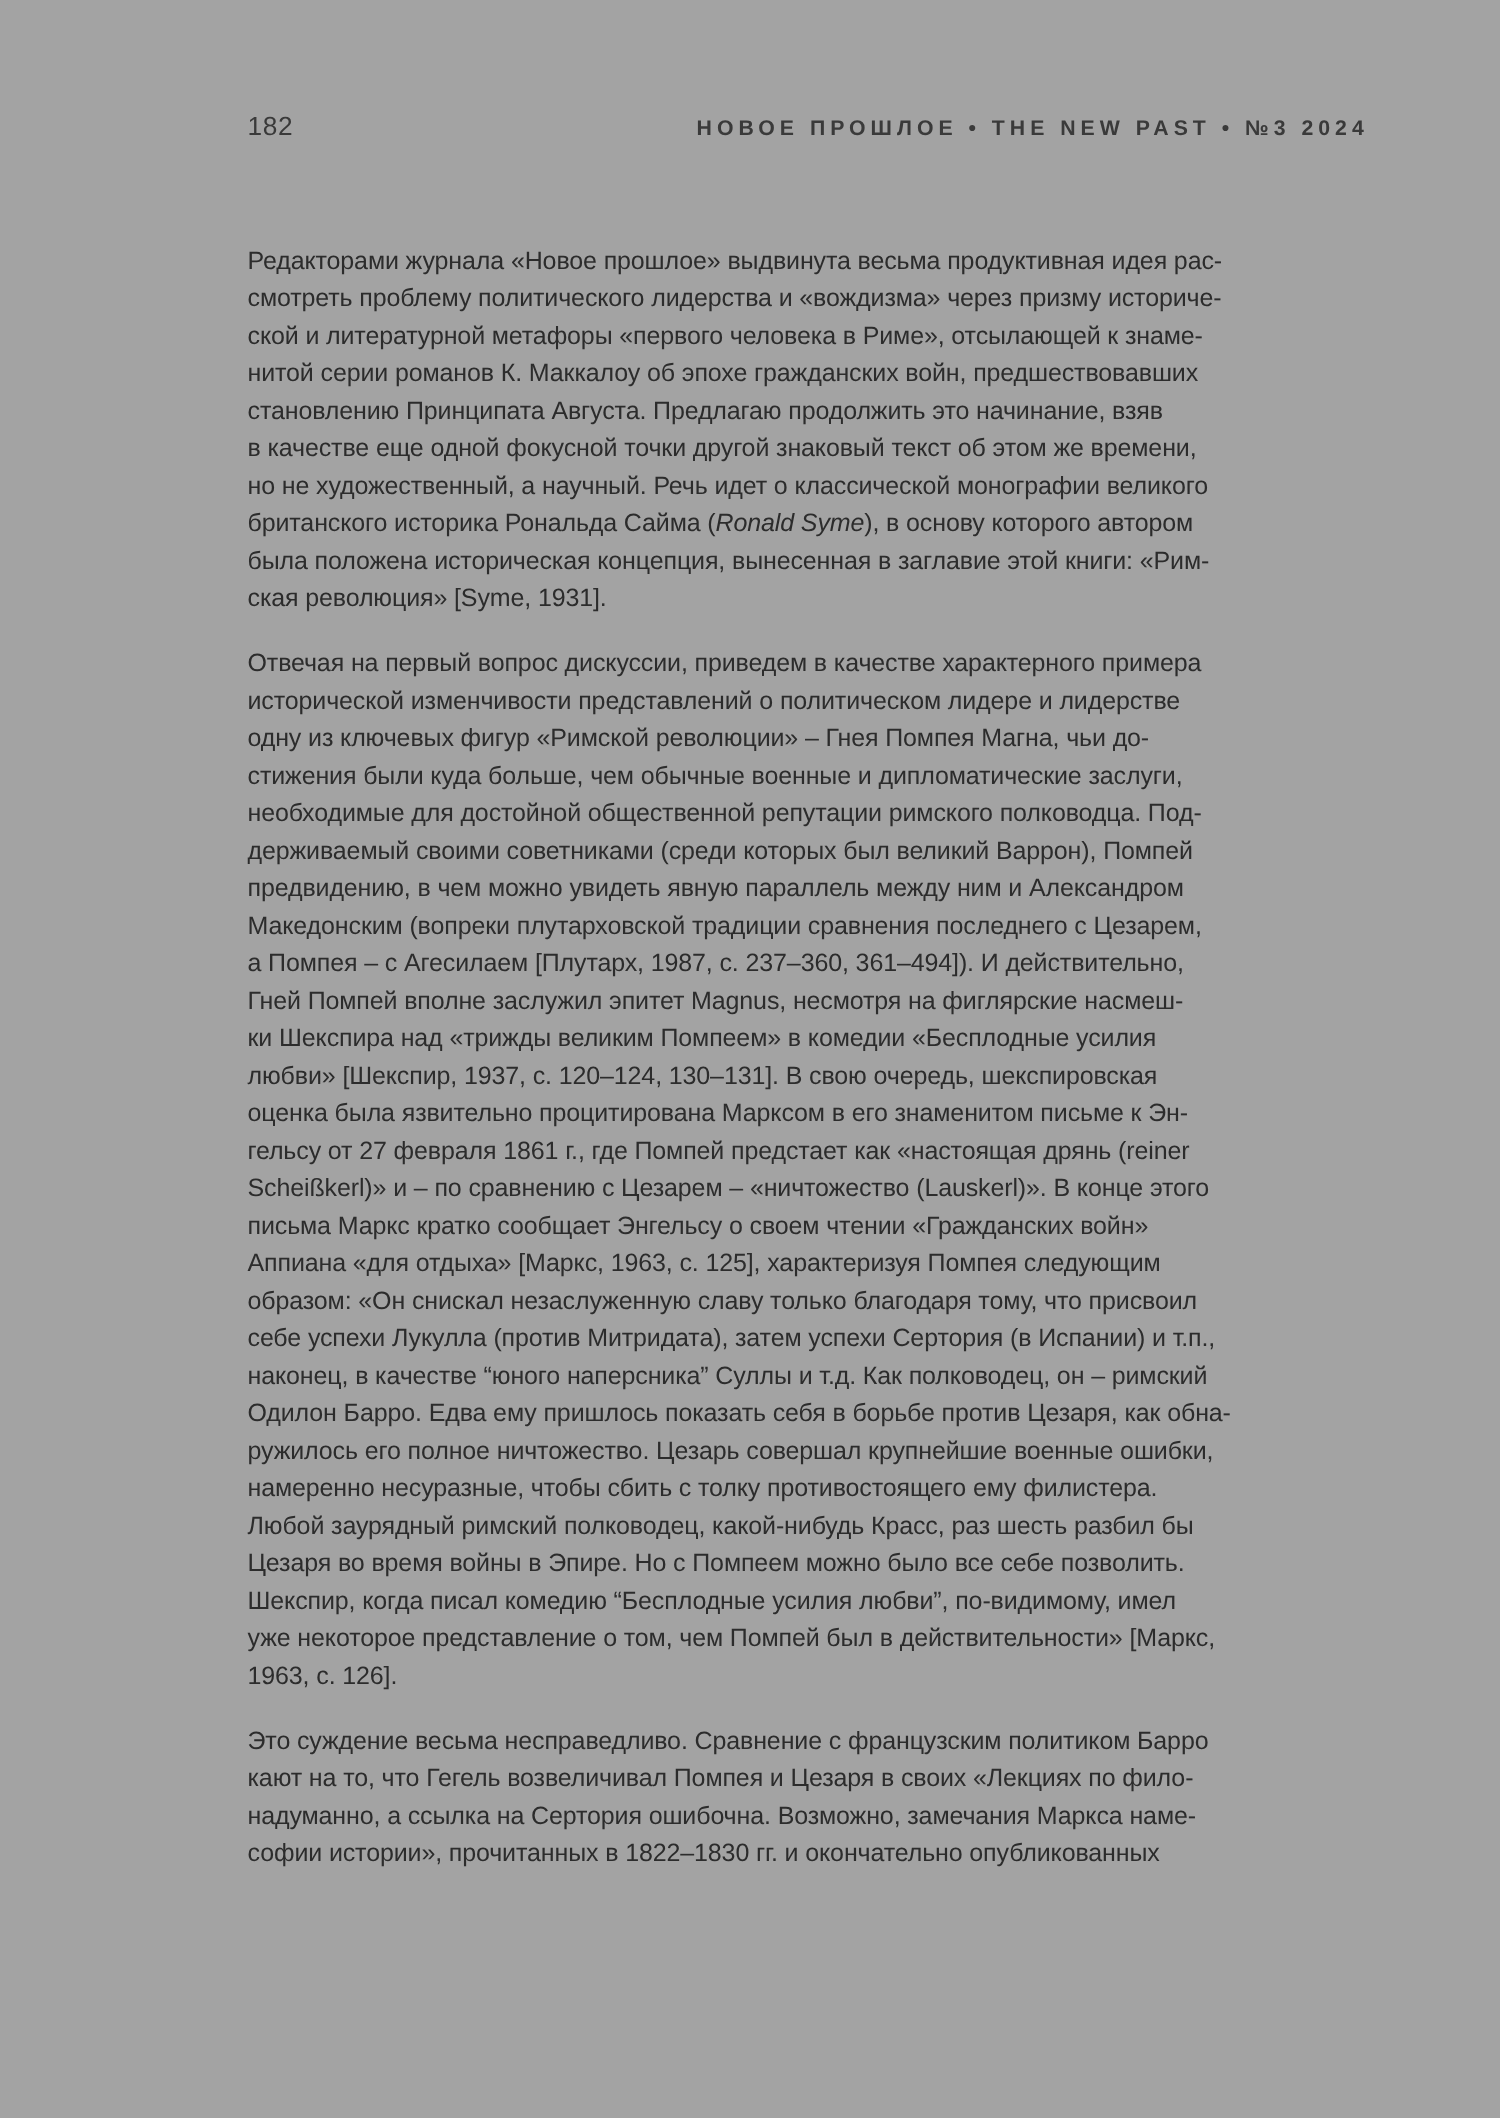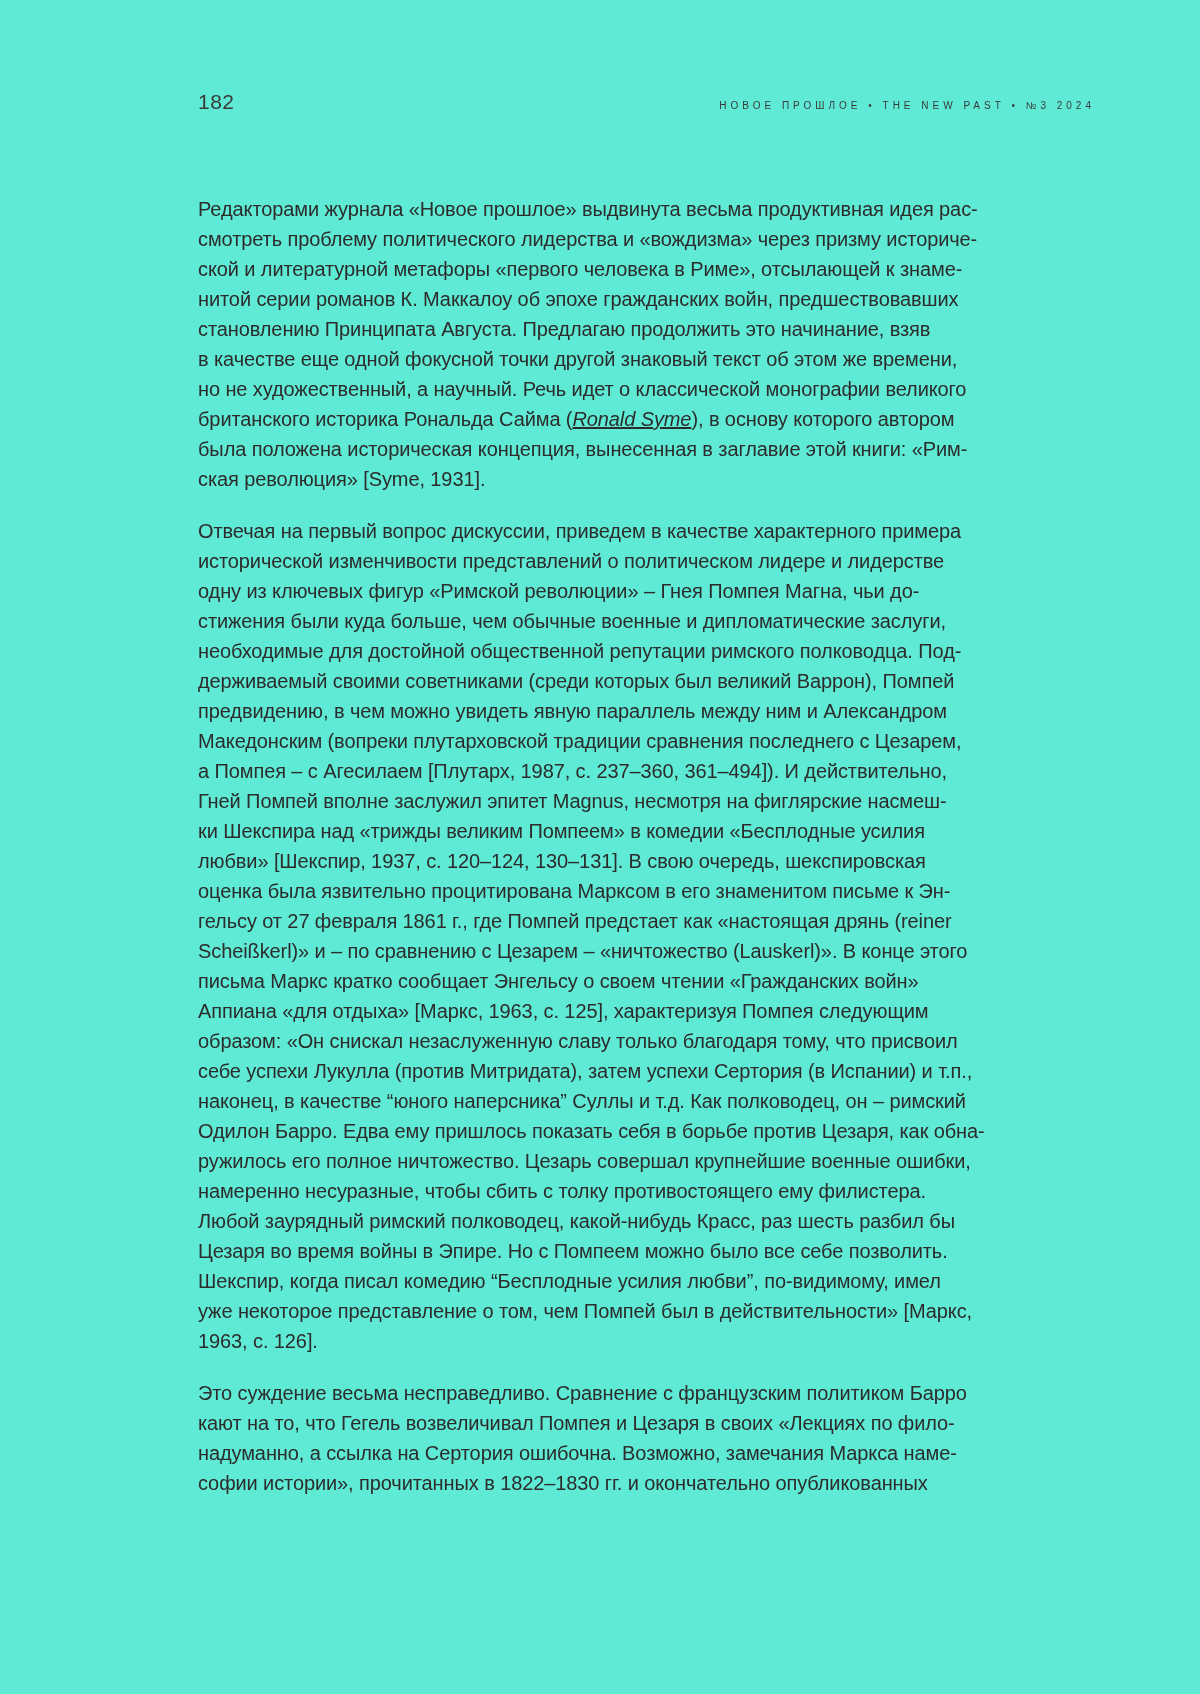--- a/index.html
+++ b/index.html
@@ -4,64 +4,64 @@
 <style>
   html, body {
     margin: 0;
     padding: 0;
     background: #ffffff;
   }
   .page {
     position: relative;
     width: 1200px;
     height: 1694px;
-    background: #5eead4;
+    background: #a3a3a3;
     font-family: "Liberation Sans", sans-serif;
     overflow: hidden;
   }
   .pagehead {
     position: absolute;
     left: 198px;
     right: 105px;
     top: 90px;
     display: flex;
     justify-content: space-between;
     align-items: baseline;
   }
   .folio {
     font-size: 21px;
     letter-spacing: 0.5px;
     color: #3a3a3a;
   }
   .running {
-    font-size: 10px;
+    font-size: 17px;
     letter-spacing: 4px;
     color: #3a3a3a;
     white-space: nowrap;
+    font-weight: bold;
   }
   .content {
     position: absolute;
     left: 198px;
     top: 178px;
     width: 900px;
     margin-top: 16px;
   }
   .para {
     margin: 0 0 22px 0;
   }
   .line {
     font-size: 20px;
     line-height: 30px;
     letter-spacing: -0.1px;
     color: #2c2c2c;
     white-space: nowrap;
   }
   .it {
     font-style: italic;
-    text-decoration: underline;
   }
 </style>
 </head>
 <body>
 
 <div class="page">
   <header class="pagehead">
     <span class="folio">182</span>
     <span class="running">НОВОЕ ПРОШЛОЕ • THE NEW PAST • №3 2024</span>
   </header>

